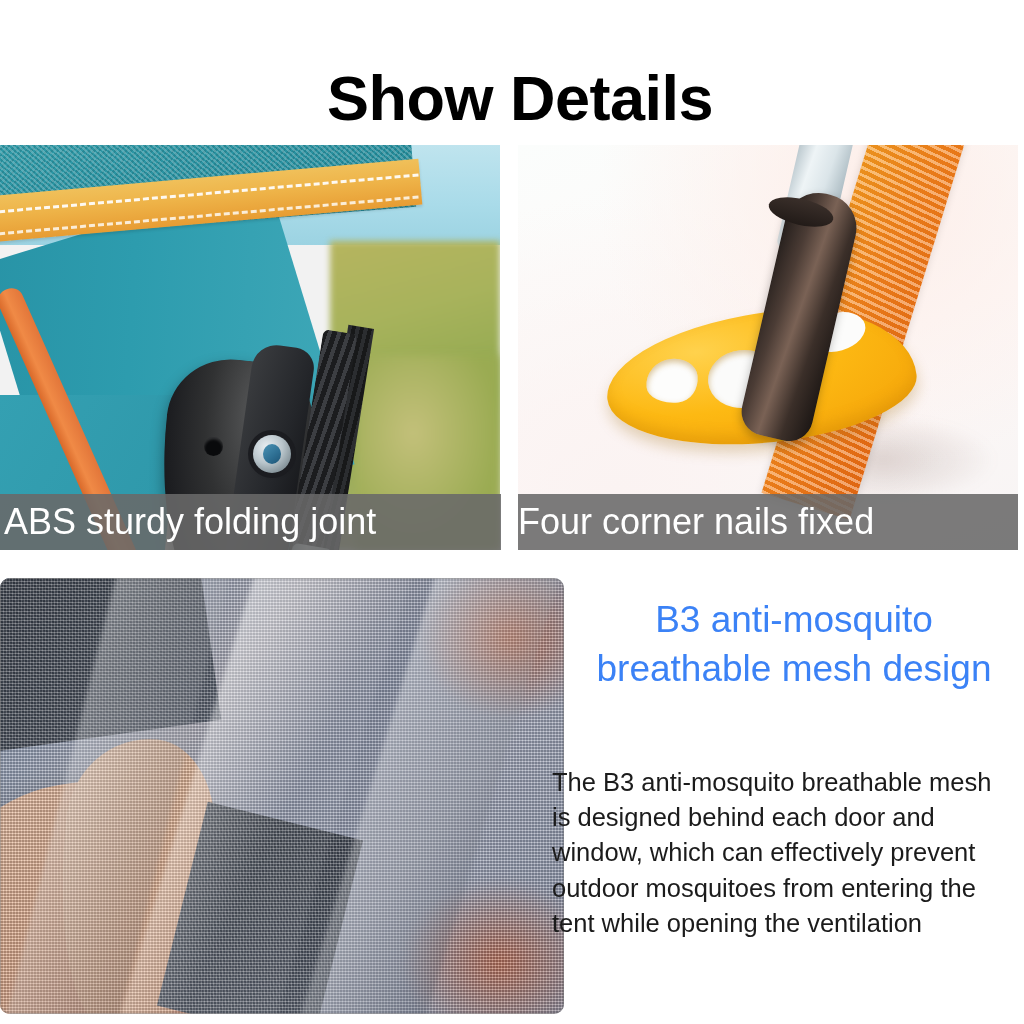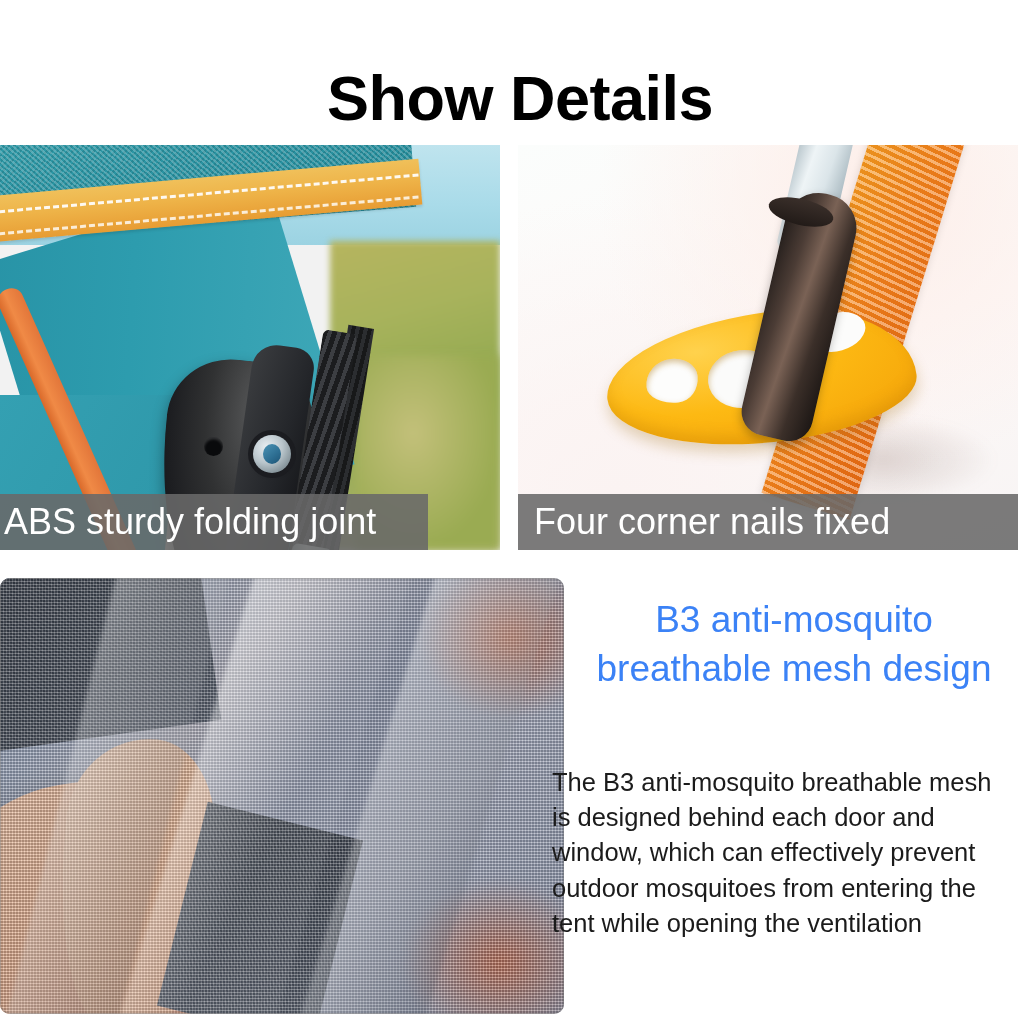--- a/index.html
+++ b/index.html
@@ -43,22 +43,22 @@
   .caption-bar {
     position:absolute;
     height:56px;
     background:rgba(105,105,105,0.88);
     color:#ffffff;
     font-size:36px;
     line-height:56px;
     white-space:nowrap;
     overflow:hidden;
   }
-  #caption-joint { left:0px;   top:494px; width:428px; padding-left:4px; }
-  #caption-nails { left:518px; top:494px; width:500px; padding-left:16px; }
+  #caption-joint { left:0px;   top:494px; width:501px; padding-left:4px; }
+  #caption-nails { left:518px; top:494px; width:500px; padding-left:0; }
 
   
   .mesh-heading {
     position:absolute;
     left:568px; top:596px; width:452px;
     text-align:center;
     font-size:37px;
     line-height:1.32;
     color:#3b82f6;
   }

